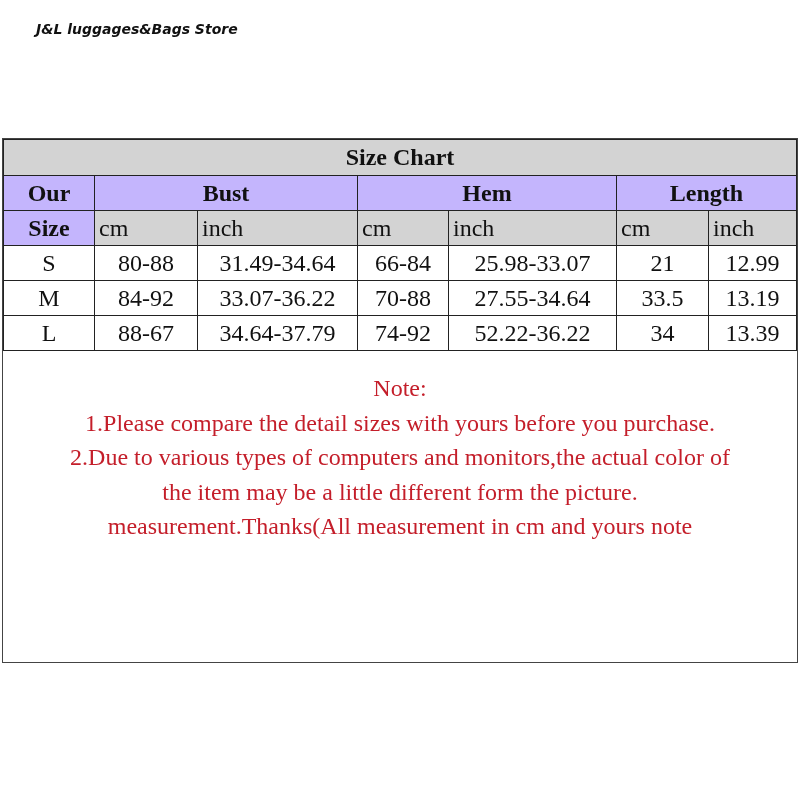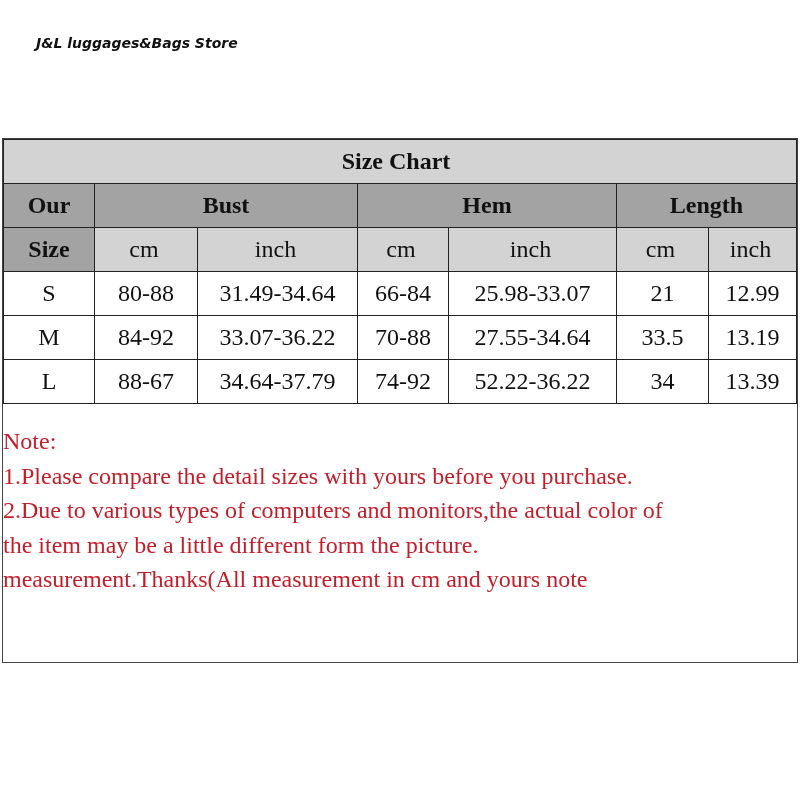--- a/index.html
+++ b/index.html
@@ -1,25 +1,25 @@
 <!DOCTYPE html>
 <html><head>
   <meta charset="utf-8">
   <style>
     html, body { margin: 0; padding: 0; background: #ffffff; }
     body { width: 800px; height: 800px; position: relative; overflow: hidden; }
-    .store { position: absolute; left: 36px; top: 35px; font-family: "DejaVu Sans", sans-serif; font-style: italic; font-weight: bold; font-size: 14px; color: #111; }
+    .store { position: absolute; left: 36px; top: 21px; font-family: "DejaVu Sans", sans-serif; font-style: italic; font-weight: bold; font-size: 14px; color: #111; }
     .chart { position: absolute; left: 2px; top: 138px; width: 796px; height: 525px; border: 1.5px solid #444; box-sizing: border-box; }
     table { border-collapse: collapse; width: 100%; table-layout: fixed; font-family: "Liberation Serif", serif; color: #111; }
-    td { border: 1px solid #222; padding: 8px; height: 35px; box-sizing: border-box; }
+    td { border: 1px solid #222; padding: 0; height: 35px; box-sizing: border-box; }
     .title { background: #d3d3d3; text-align: center; font-weight: bold; font-size: 24px; height: 36px; padding-left: 0; }
-    .hdr { background: #a3a3a3; text-align: center; font-weight: bold; font-size: 24px; }
-    .unit { background: #d3d3d3; font-size: 24px; padding-left: 4px; text-align: center; }
+    .hdr { background: #c4b5fd; text-align: center; font-weight: bold; font-size: 24px; }
+    .unit { background: #d3d3d3; font-size: 24px; padding-left: 4px; text-align: left; }
     .val { font-size: 24px; text-align: center; }
-    .notes { font-family: "Liberation Serif", serif; color: #c41e2a; font-size: 24px; line-height: 34.5px; padding-top: 20px; }
+    .notes { text-align: center; font-family: "Liberation Serif", serif; color: #c41e2a; font-size: 24px; line-height: 34.5px; padding-top: 20px; }
     .notes div { white-space: nowrap; }
   </style>
 </head>
 <body>
 
 <div class="store">J&amp;L luggages&amp;Bags Store</div>
 
 <div class="chart">
   <table>
     <colgroup>

